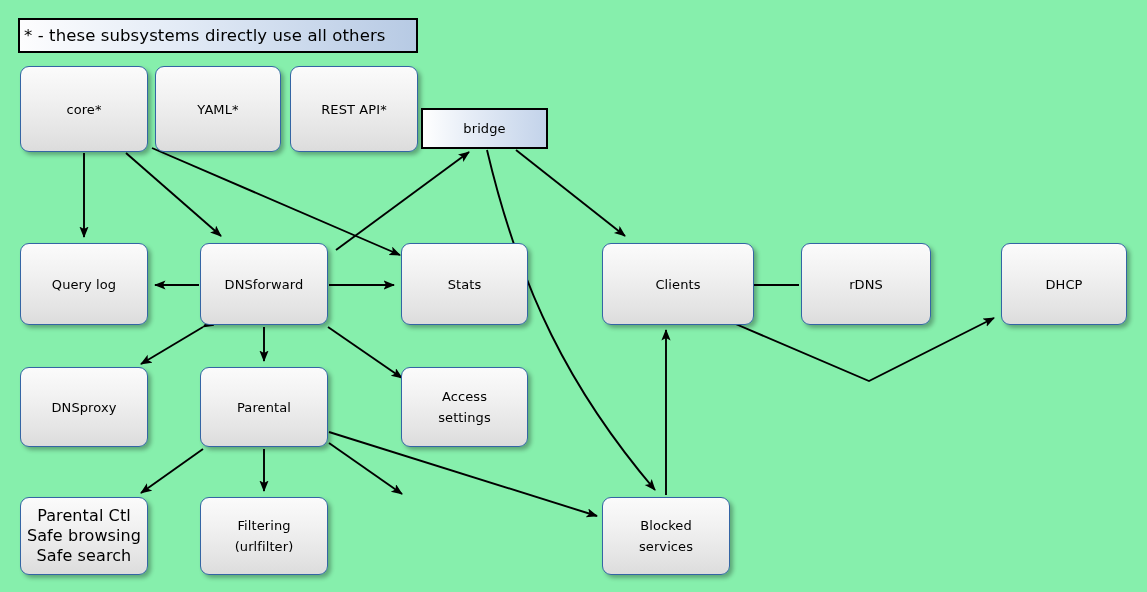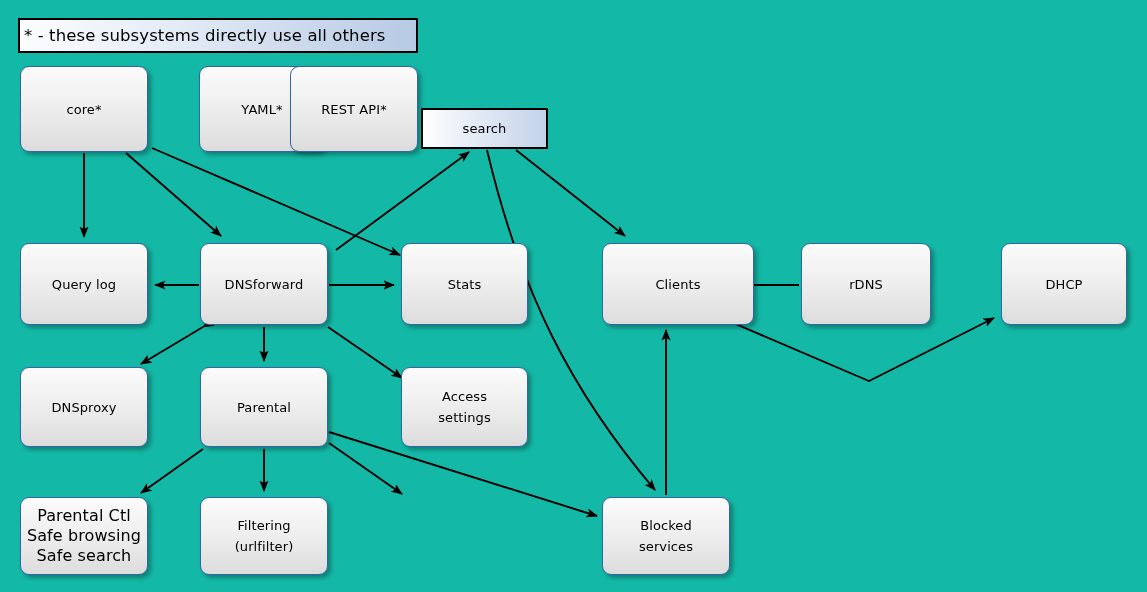--- a/index.html
+++ b/index.html
@@ -7,21 +7,21 @@
     padding: 0;
     background: #ffffff;
   }
   body {
     font-family: "DejaVu Sans", "Liberation Sans", sans-serif;
   }
   #canvas {
     position: relative;
     width: 1147px;
     height: 592px;
-    background: #14b8a6;
+    background: #86efac;
     overflow: hidden;
   }
   #edges {
     position: absolute;
     left: 0;
     top: 0;
     width: 1147px;
     height: 592px;
     pointer-events: none;
   }
@@ -118,30 +118,30 @@
   </svg>
 
   <div class="node legend" style="left:18px; top:18px; width:400px; height:35px;">
     <span class="label">* - these subsystems directly use all others</span>
   </div>
 
   <div class="node" style="left:20px; top:66px; width:128px; height:86px;">
     <span class="label">core*</span>
   </div>
 
-  <div class="node" style="left:155px; top:66px; width:126px; height:86px;margin-left:44px;">
+  <div class="node" style="left:155px; top:66px; width:126px; height:86px;">
     <span class="label">YAML*</span>
   </div>
 
   <div class="node" style="left:290px; top:66px; width:128px; height:86px;">
     <span class="label">REST API*</span>
   </div>
 
   <div class="node plain" style="left:421px; top:108px; width:127px; height:41px;">
-    <span class="label">search</span>
+    <span class="label">bridge</span>
   </div>
 
   <div class="node" style="left:20px; top:243px; width:128px; height:82px;">
     <span class="label">Query log</span>
   </div>
 
   <div class="node" style="left:200px; top:243px; width:128px; height:82px;text-align:right;">
     <span class="label">DNSforward</span>
   </div>
 

